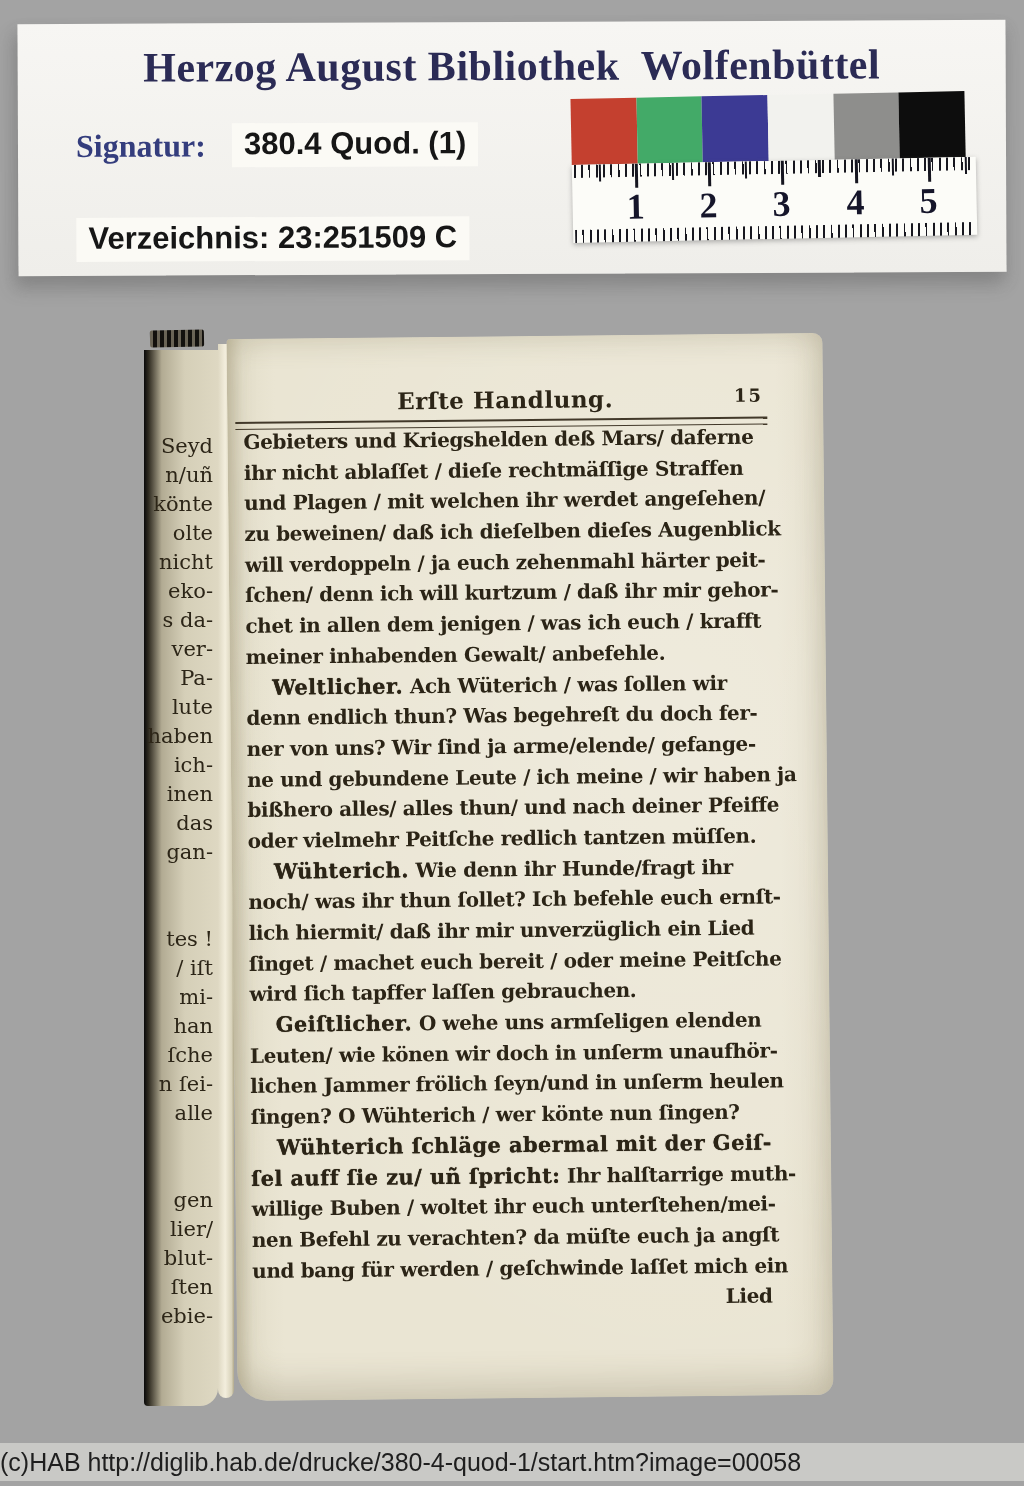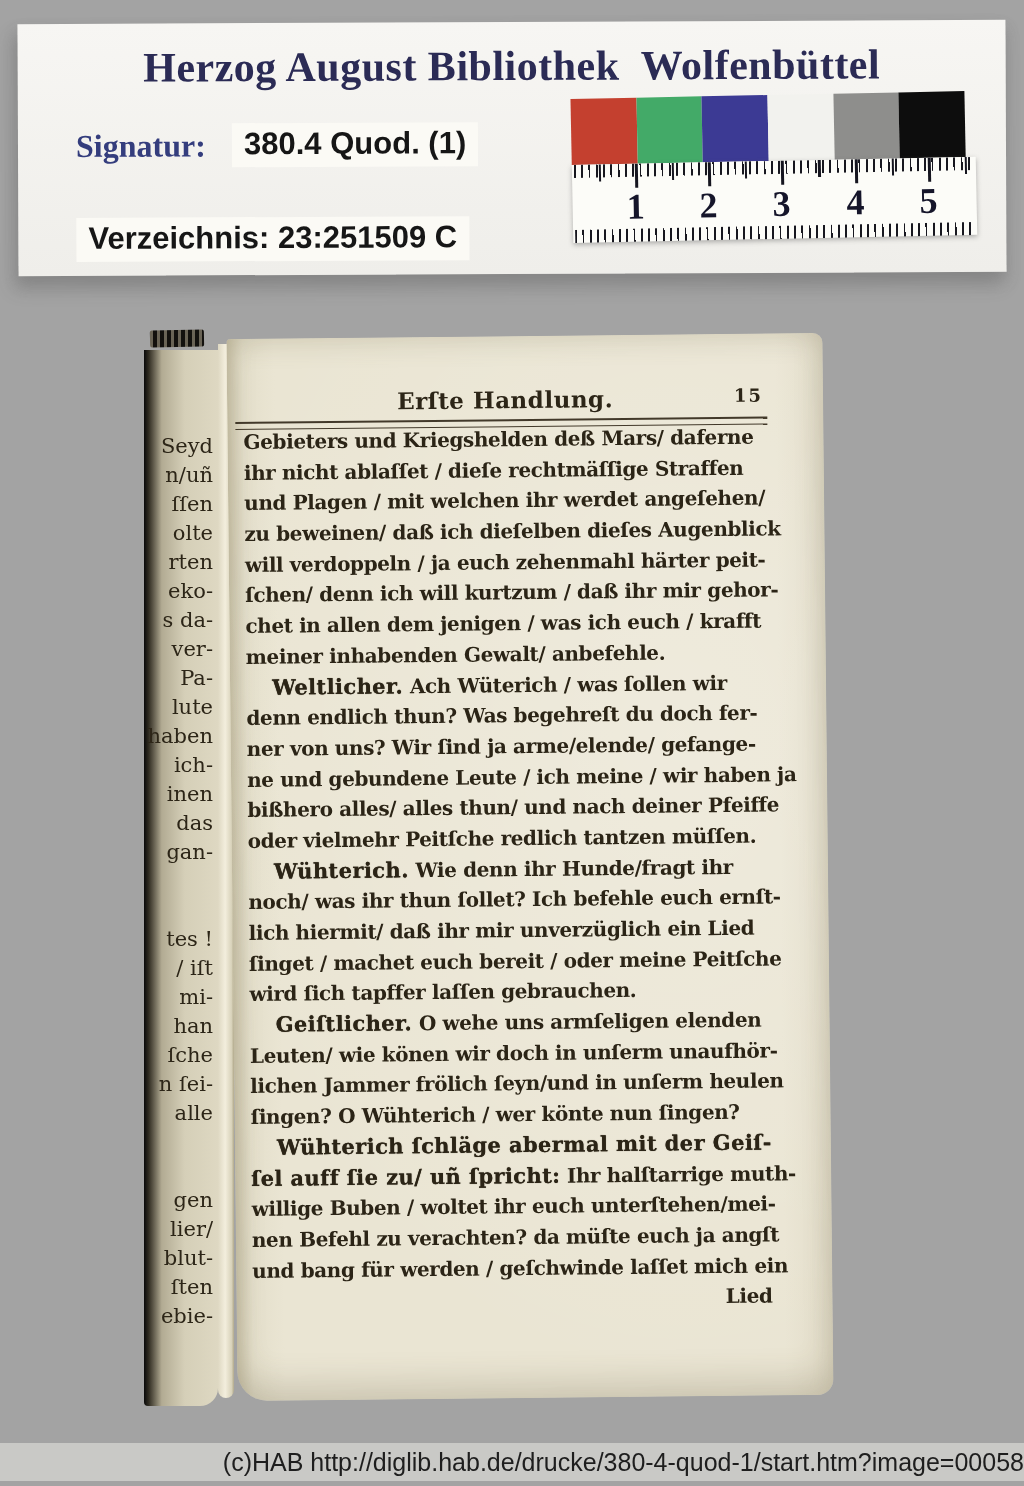--- a/index.html
+++ b/index.html
@@ -61,21 +61,21 @@
   .bodytext{position:absolute;left:16px;top:88px;width:526px;
         font-size:20px;font-weight:bold;line-height:30.7px;color:#2b2416;
         letter-spacing:-0.4px;}
   .tl{white-space:nowrap;height:30.7px;}
   .tl.ind{padding-left:26px;}
   .seg.b{font-size:21px;letter-spacing:.4px;text-shadow:0 0 .7px currentColor;}
   .catchword{text-align:right;padding-right:6px;height:30.7px;}
 
   
   .footer{position:absolute;left:0;top:1443px;width:1024px;height:38px;background:#c9c9c6;
-        display:flex;align-items:center;justify-content:flex-end;
+        display:flex;align-items:center;justify-content:flex-start;
         font-family:"Liberation Sans",sans-serif;font-size:25px;color:#1e1e1e;}
 </style>
 </head>
 <body>
 
 <div id="stage">
 
   <div class="card">
     <div class="card-title">Herzog August Bibliothek  Wolfenbüttel</div>
     <div class="sig-label">Signatur:</div>
@@ -116,23 +116,23 @@
     </div>
   </div>
 
   <div>
     <div class="headband"></div>
 
     <div class="strip">
       <div class="strip-text">
           <div>Seyd</div>
           <div>n/uñ</div>
-          <div>ſſen</div>
+          <div>könte</div>
           <div>olte</div>
-          <div>rten</div>
+          <div>nicht</div>
           <div>eko-</div>
           <div>s da-</div>
           <div>ver-</div>
           <div>Pa-</div>
           <div>lute</div>
           <div>haben</div>
           <div>ich-</div>
           <div>inen</div>
           <div>das</div>
           <div>gan-</div>

